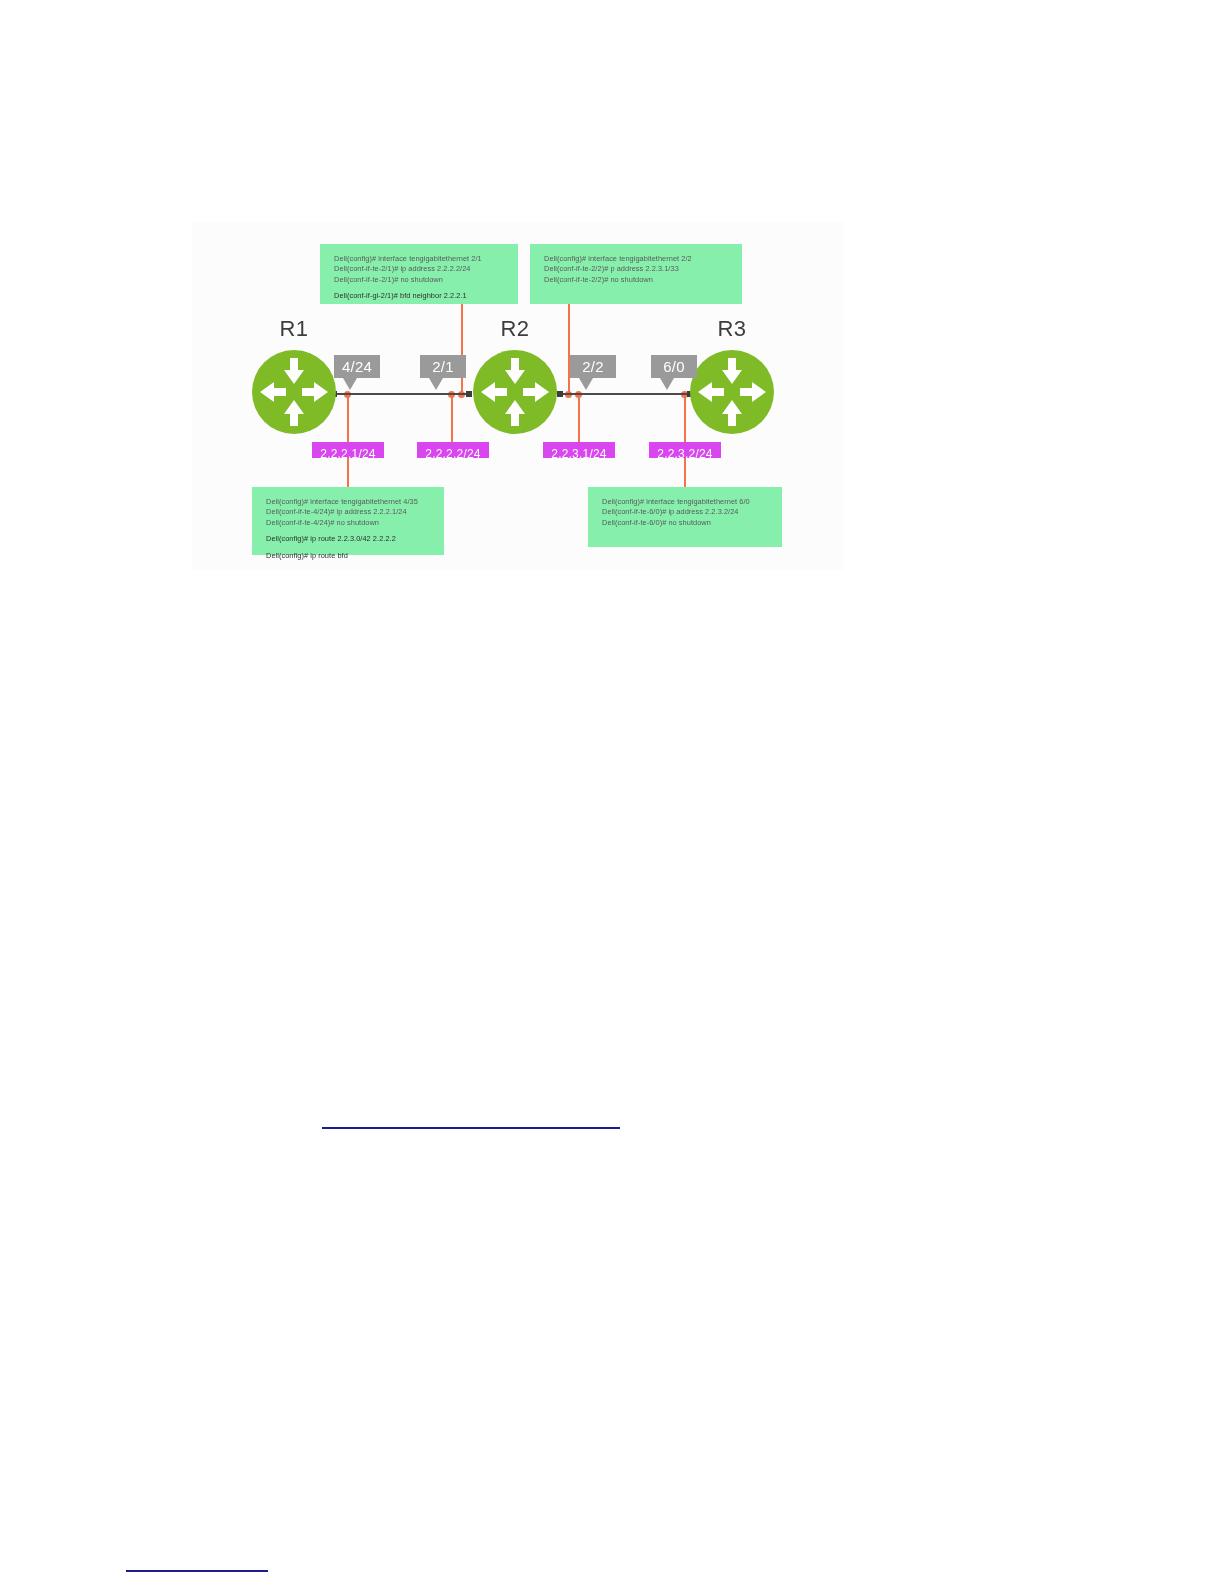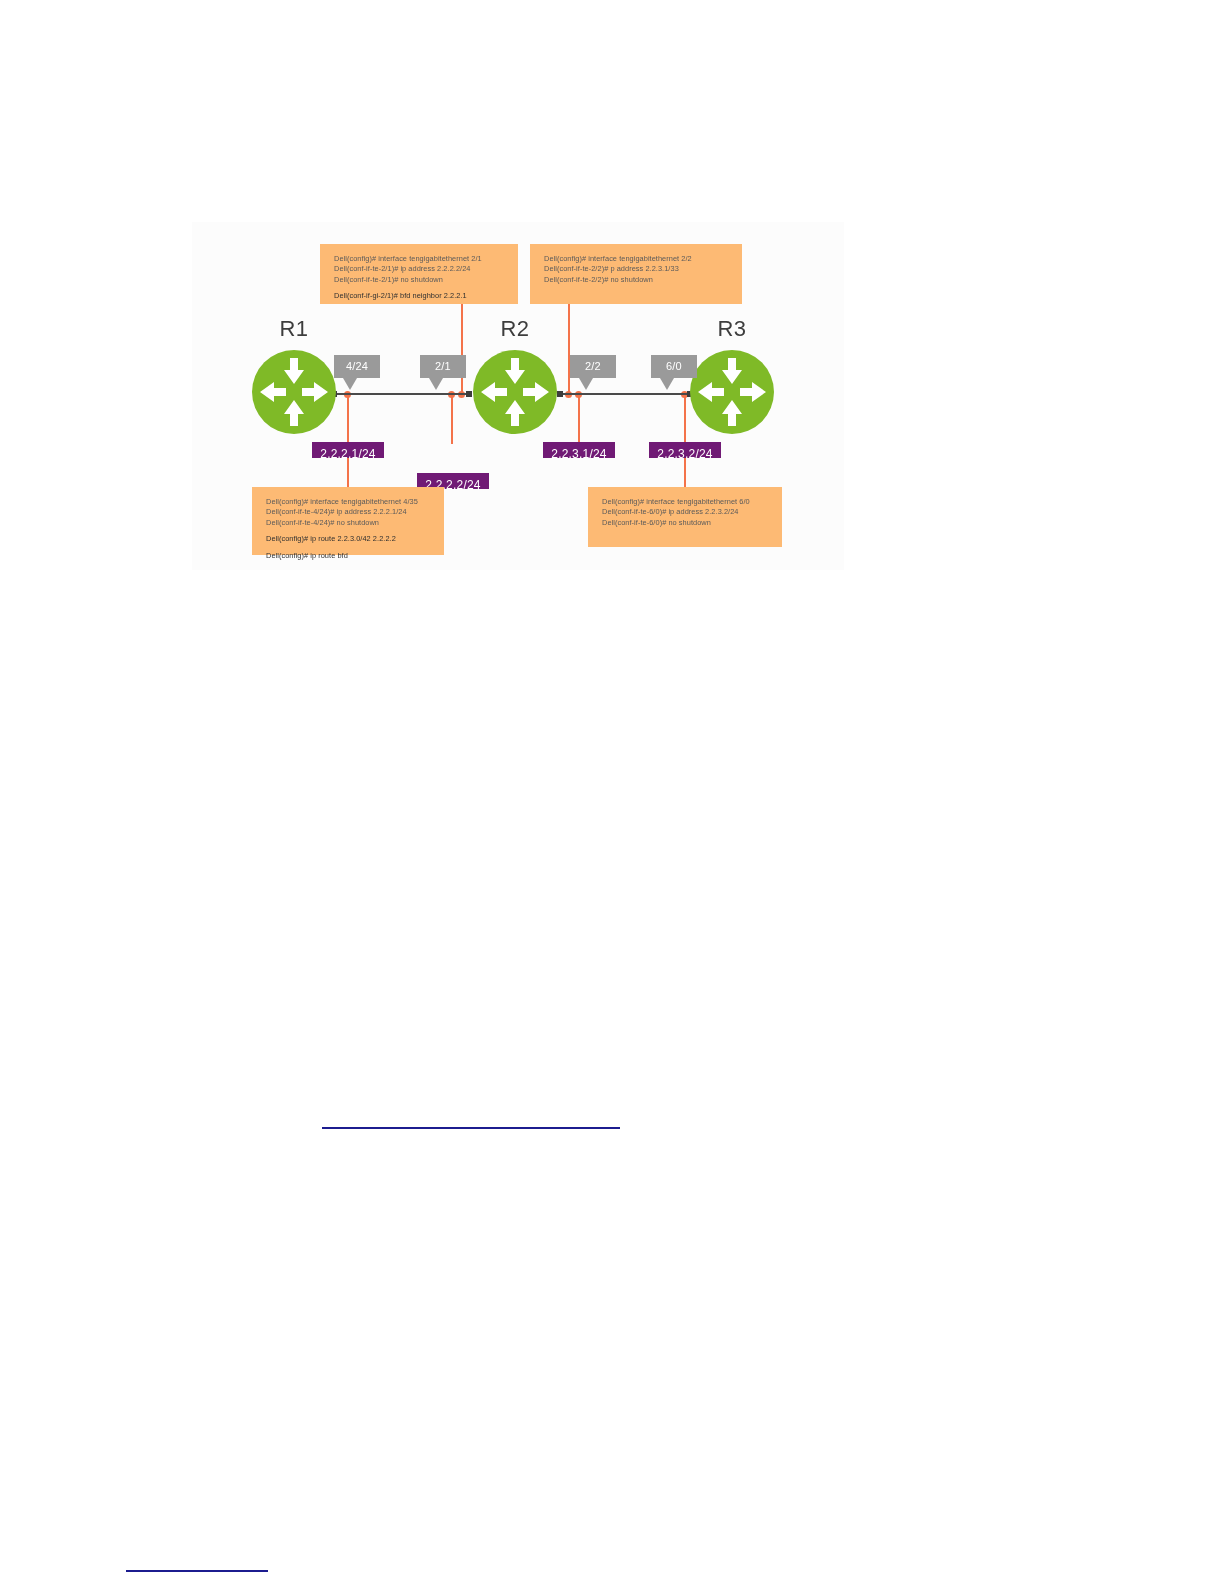--- a/index.html
+++ b/index.html
@@ -21,21 +21,21 @@
     left: 192px;
     top: 222px;
     width: 652px;
     height: 348px;
     background: #fcfcfc;
   }
 
   
   .config-box {
     position: absolute;
-    background: #fdba74;
+    background: #86efac;
     padding: 10px 12px 10px 14px;
     box-sizing: border-box;
   }
   .config-line {
     font-size: 7.4px;
     line-height: 10.4px;
     color: #5a5a5a;
     white-space: nowrap;
     letter-spacing: 0.05px;
   }
@@ -110,36 +110,36 @@
   .iface-tag {
     position: absolute;
     width: 46px;
   }
   .iface-body {
     background: #9a9a9a;
     height: 23px;
     line-height: 23px;
     text-align: center;
     color: #ffffff;
-    font-size: 11px;
+    font-size: 15px;
     letter-spacing: 0.2px;
   }
   .iface-tail {
     width: 0;
     height: 0;
     border-left: 7px solid transparent;
     border-right: 7px solid transparent;
     border-top: 12px solid #9a9a9a;
     margin-left: 9px;
   }
 
   
   .ip-label {
     position: absolute;
-    background: #701a75;
+    background: #d946ef;
     color: #ffffff;
     font-size: 12px;
     height: 16px;
     line-height: 24px;
     text-align: center;
     letter-spacing: 0.2px;
   }
 
   
   .page-rule {
@@ -235,21 +235,21 @@
 <div class="iface-tag" style="left:570px; top:355px;">
   <div class="iface-body">2/2</div>
   <div class="iface-tail"></div>
 </div>
 <div class="iface-tag" style="left:651px; top:355px;">
   <div class="iface-body">6/0</div>
   <div class="iface-tail"></div>
 </div>
 
 <div class="ip-label" style="left:312px; top:442px; width:72px;">2.2.2.1/24</div>
-<div class="ip-label" style="left:417px; top:442px; width:72px;margin-top:31px;">2.2.2.2/24</div>
+<div class="ip-label" style="left:417px; top:442px; width:72px;">2.2.2.2/24</div>
 <div class="ip-label" style="left:543px; top:442px; width:72px;">2.2.3.1/24</div>
 <div class="ip-label" style="left:649px; top:442px; width:72px;">2.2.3.2/24</div>
 
 <div class="config-box" id="config-r2-left">
   <div class="config-line">Dell(config)# interface tengigabitethernet 2/1</div>
   <div class="config-line">Dell(conf-if-te-2/1)# ip address 2.2.2.2/24</div>
   <div class="config-line">Dell(conf-if-te-2/1)# no shutdown</div>
   <div class="config-line bold">Dell(conf-if-gi-2/1)# bfd neighbor 2.2.2.1</div>
 </div>
 

